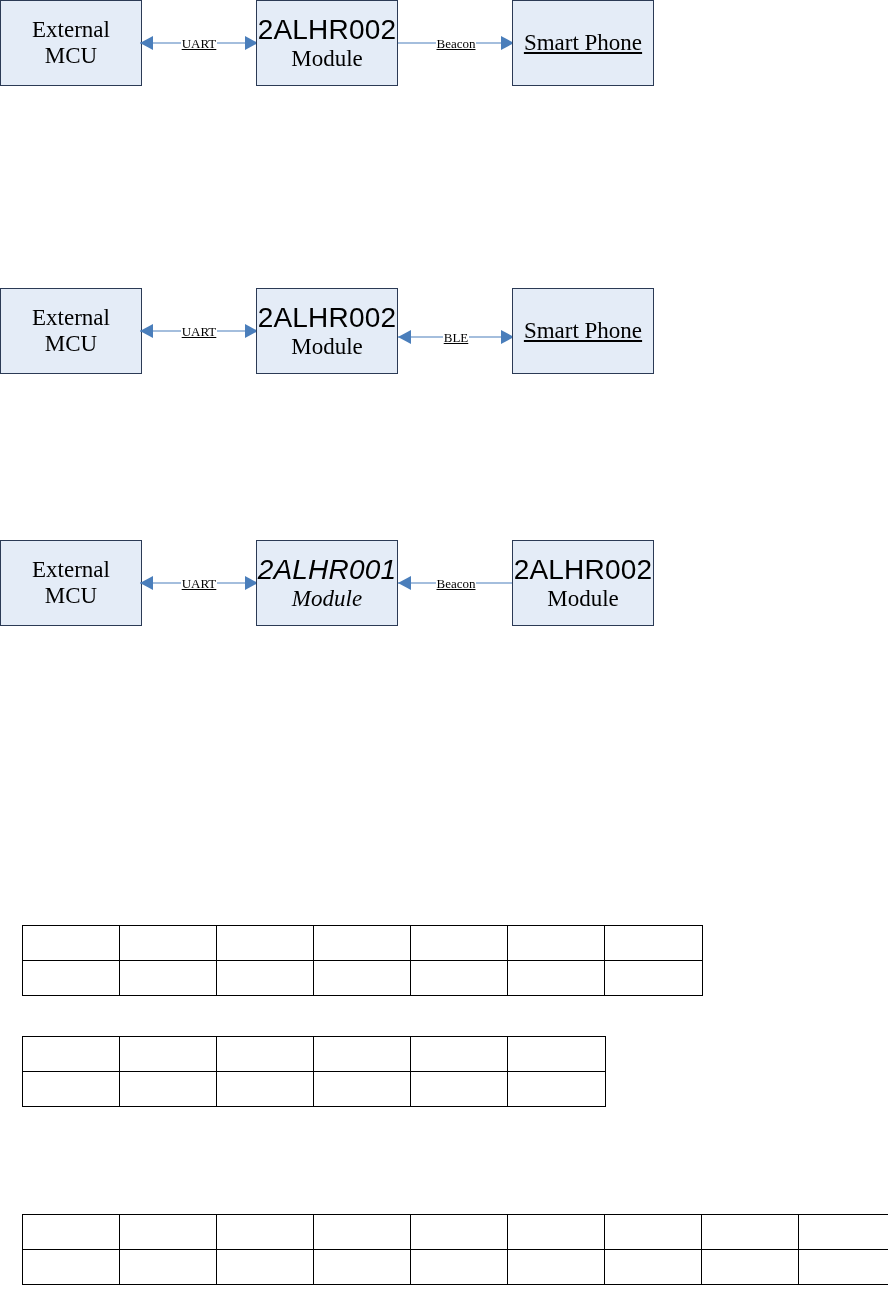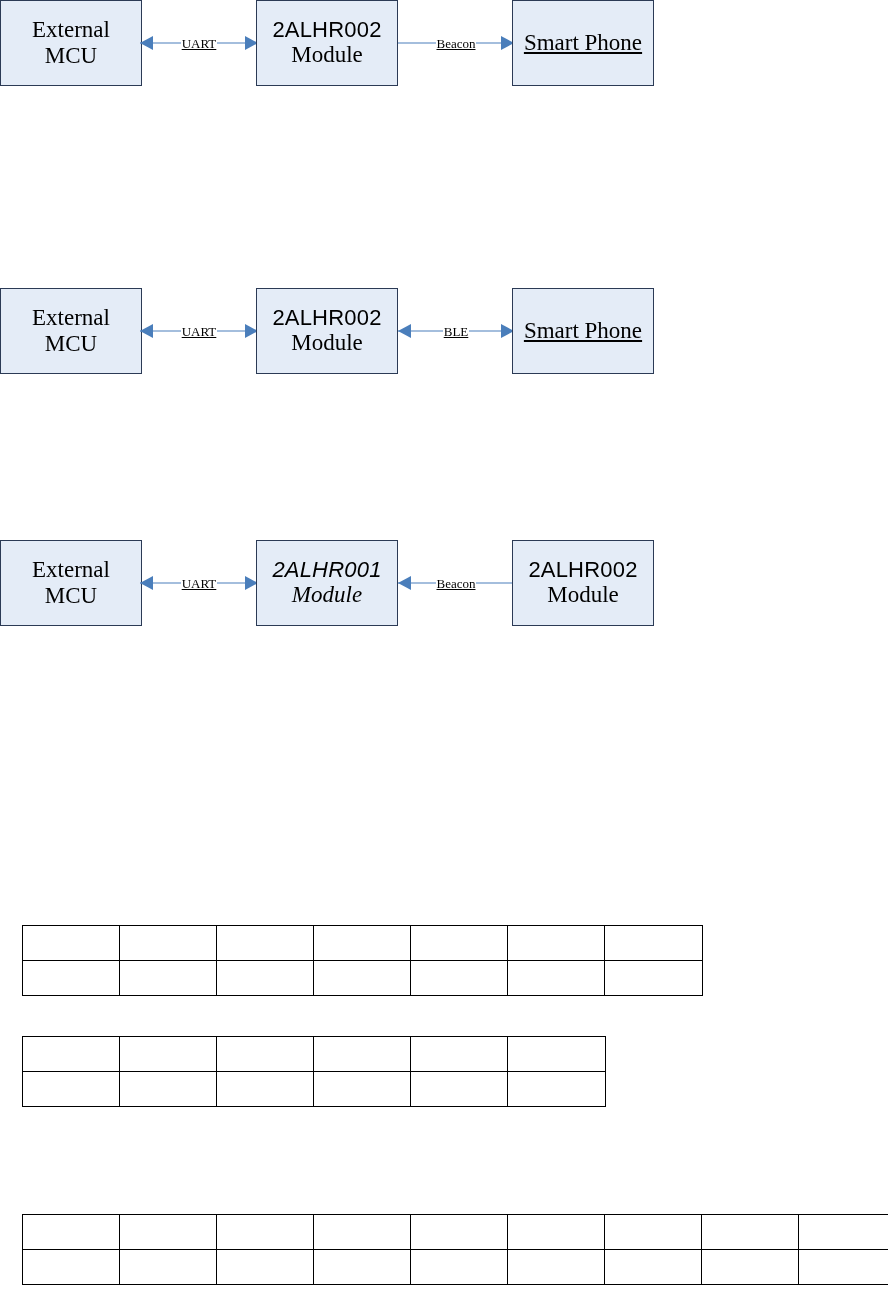--- a/index.html
+++ b/index.html
@@ -38,21 +38,21 @@
   .node .line2 {
     display: block;
     text-align: center;
     white-space: nowrap;
   }
   .node .line1 { font-size: 23px; }
   .node .line2 { font-size: 23px; }
   
   .node.code .line1 {
     font-family: "Liberation Sans", "DejaVu Sans", sans-serif;
-    font-size: 22px;
+    font-size: 28px;
     letter-spacing: 0.2px;
   }
   .node.single {
     font-size: 23px;
     text-decoration: underline;
   }
 
   
   .conn {
     position: absolute;
@@ -161,21 +161,21 @@
     <span class="arrowhead left"></span>
     <span class="arrowhead right"></span>
     <span class="conn-label">UART</span>
   </div>
 
   <div class="node code" style="left:256px;top:0px;width:142px;height:86px;">
     <span class="line1">2ALHR002</span>
     <span class="line2">Module</span>
   </div>
 
-  <div class="conn" style="left:398px;top:31px;width:116px;text-align:center;">
+  <div class="conn" style="left:398px;top:37px;width:116px;text-align:center;">
     <span class="shaft"></span>
     <span class="arrowhead left"></span>
     <span class="arrowhead right"></span>
     <span class="conn-label">BLE</span>
   </div>
 
   <div class="node single" style="left:512px;top:0px;width:142px;height:86px;">
     <span class="line1">Smart Phone</span>
   </div>
 

